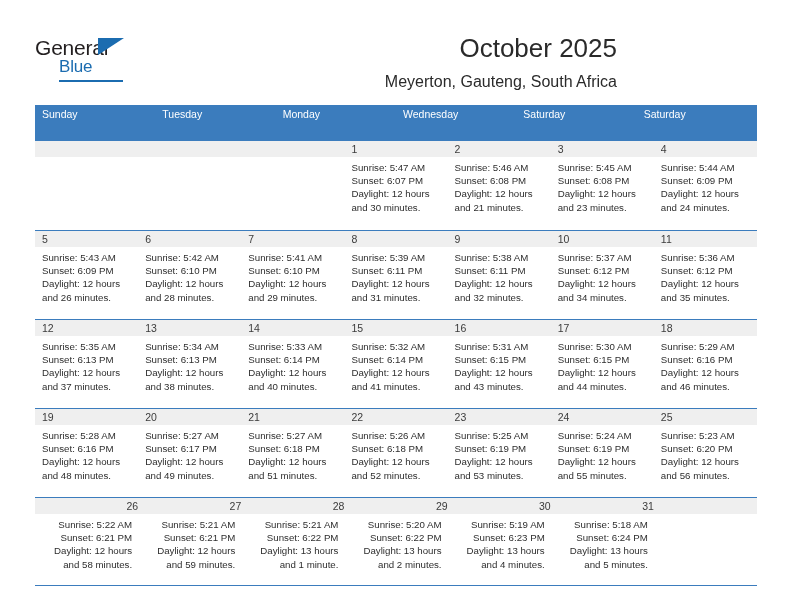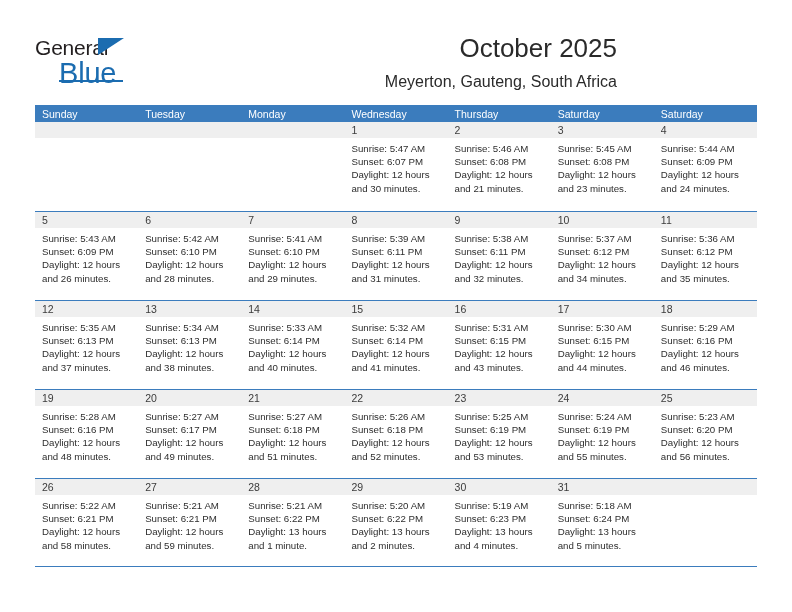--- a/index.html
+++ b/index.html
@@ -50,21 +50,21 @@
     left: 63px;
     top: 2px;
     width: 0; height: 0;
     border-left: 26px solid #1b6cb0;
     border-bottom: 17px solid transparent;
   }
   .logo-blue {
     position: absolute;
     left: 24px;
     top: 21px;
-    font-size: 29px;
+    font-size: 17px;
     color: #1b6cb0;
     letter-spacing: -0.2px;
   }
   .logo-underline {
     position: absolute;
     left: 24px;
     top: 44px;
     width: 64px;
     height: 2px;
     background: #1b6cb0;
@@ -95,21 +95,21 @@
   .calendar {
     position: absolute;
     left: 35px;
     top: 105px;
     width: 722px;
   }
 
   .dow-row {
     display: flex;
     background: #3b7cbd;
-    height: 17px;
+    height: 36px;
   }
   .dow-cell {
     flex: 1 1 0;
     color: #ffffff;
     font-size: 10.5px;
     line-height: 19px;
     padding-left: 7px;
     box-sizing: border-box;
     white-space: nowrap;
   }
@@ -118,20 +118,21 @@
     display: flex;
     border-top: 1.5px solid #3b7cbd;
     height: 89px;
     box-sizing: border-box;
   }
   .week-row:first-of-type {
     border-top: none;
   }
   .week-row.last {
     border-bottom: 1.5px solid #3b7cbd;
+    text-align: right;
   }
 
   .day-cell {
     flex: 1 1 0;
     width: 103.14px;
     box-sizing: border-box;
     background: #ffffff;
     position: relative;
     overflow: hidden;
   }
@@ -181,21 +182,20 @@
     </div>
 
   </div>
 
   <div class="calendar">
     <div class="dow-row">
         <div class="dow-cell">Sunday</div>
         <div class="dow-cell">Tuesday</div>
         <div class="dow-cell">Monday</div>
         <div class="dow-cell">Wednesday</div>
-        <div class="dow-cell">Thursday</div>
         <div class="dow-cell">Saturday</div>
         <div class="dow-cell">Saturday</div>
       </div>
     <div id="weeks-container">
         <div class="week-row">
           <div class="day-cell empty">
             <div class="day-num-band"></div>
             <div class="day-body"></div>
           </div>
           <div class="day-cell empty">

